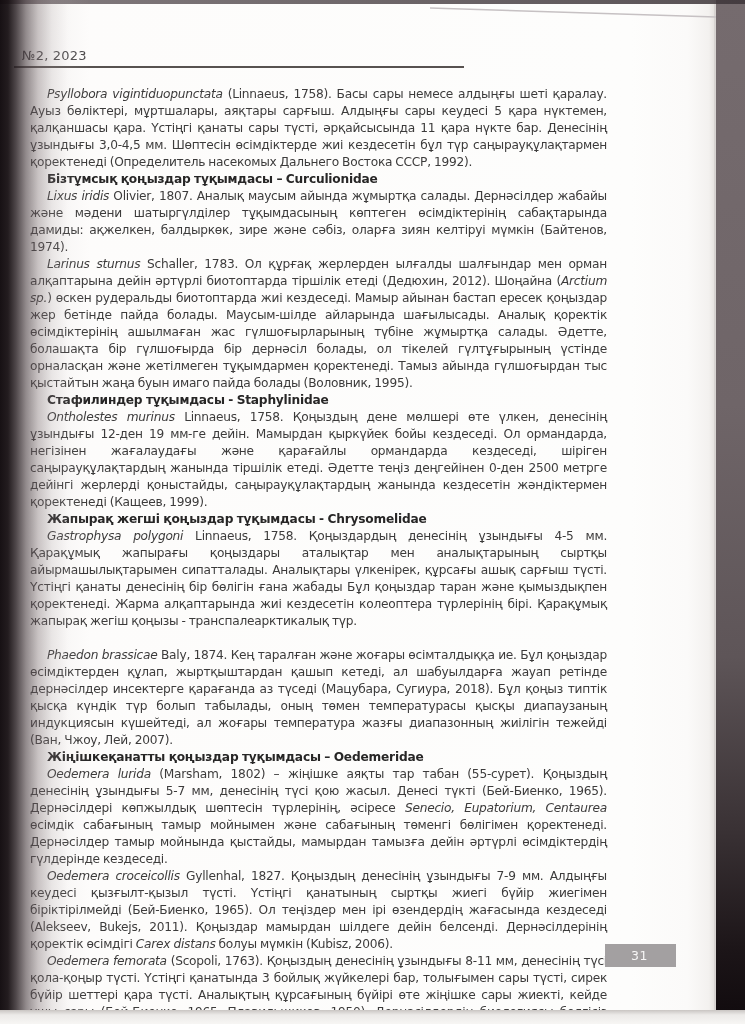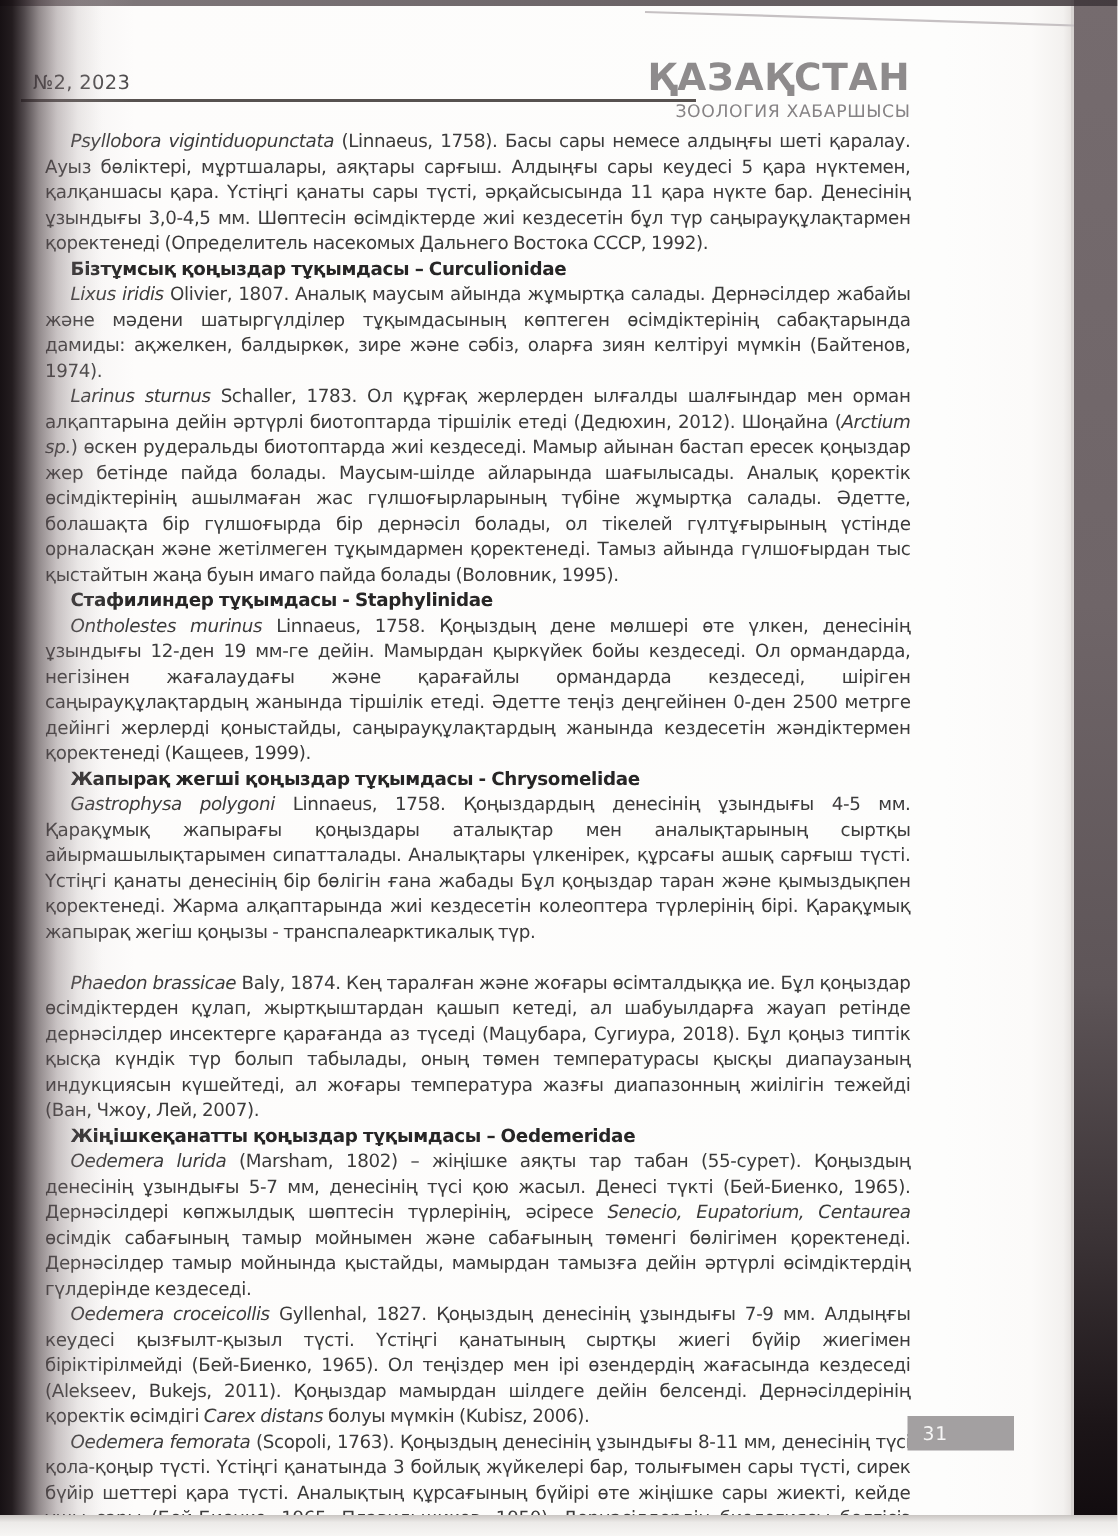--- a/index.html
+++ b/index.html
@@ -69,36 +69,32 @@
   .content .para{text-indent:17px;}
   .content .heading{
     text-indent:17px;font-weight:bold;color:#272626;letter-spacing:-.2px;
   }
   .content .gap{margin-top:17px;}
   .content i{font-style:italic;}
   
   .page-num{
     position:absolute;left:605px;top:944px;width:71px;height:23px;z-index:2;
     background:#a3a0a1;color:#f7f6f6;font-size:12.5px;line-height:23px;
-    padding-left:10px;box-sizing:border-box;letter-spacing:.5px;
+    padding-left:26px;box-sizing:border-box;letter-spacing:.5px;
   }
 </style>
 </head>
 <body>
 
 <div class="scan">
   <div class="page"></div>
 
   <div class="issue">№2, 2023</div>
   <div class="header-rule"></div>
 
-  <div class="masthead">
-    <div class="journal-title">ҚАЗАҚСТАН</div>
-    <div class="journal-subtitle">ЗООЛОГИЯ ХАБАРШЫСЫ</div>
-  </div>
 
   <div class="content">
       <p class="para"><i>Psyllobora vigintiduopunctata</i> (Linnaeus, 1758). Басы сары немесе алдыңғы шеті қаралау. Ауыз бөліктері, мұртшалары, аяқтары сарғыш. Алдыңғы сары кеудесі 5 қара нүктемен, қалқаншасы қара. Үстіңгі қанаты сары түсті, әрқайсысында 11 қара нүкте бар. Денесінің ұзындығы 3,0-4,5 мм. Шөптесін өсімдіктерде жиі кездесетін бұл түр саңырауқұлақтармен қоректенеді (Определитель насекомых Дальнего Востока СССР, 1992).</p>
       <p class="heading">Бізтұмсық қоңыздар тұқымдасы – Curculionidae</p>
       <p class="para"><i>Lixus iridis</i> Olivier, 1807. Аналық маусым айында жұмыртқа салады. Дернәсілдер жабайы және мәдени шатыргүлділер тұқымдасының көптеген өсімдіктерінің сабақтарында дамиды: ақжелкен, балдыркөк, зире және сәбіз, оларға зиян келтіруі мүмкін (Байтенов, 1974).</p>
       <p class="para"><i>Larinus sturnus</i> Schaller, 1783. Ол құрғақ жерлерден ылғалды шалғындар мен орман алқаптарына дейін әртүрлі биотоптарда тіршілік етеді (Дедюхин, 2012). Шоңайна (<i>Arctium sp.</i>) өскен рудеральды биотоптарда жиі кездеседі. Мамыр айынан бастап ересек қоңыздар жер бетінде пайда болады. Маусым-шілде айларында шағылысады. Аналық қоректік өсімдіктерінің ашылмаған жас гүлшоғырларының түбіне жұмыртқа салады. Әдетте, болашақта бір гүлшоғырда бір дернәсіл болады, ол тікелей гүлтұғырының үстінде орналасқан және жетілмеген тұқымдармен қоректенеді. Тамыз айында гүлшоғырдан тыс қыстайтын жаңа буын имаго пайда болады (Воловник, 1995).</p>
       <p class="heading">Стафилиндер тұқымдасы - Staphylinidae</p>
       <p class="para"><i>Ontholestes murinus</i> Linnaeus, 1758. Қоңыздың дене мөлшері өте үлкен, денесінің ұзындығы 12-ден 19 мм-ге дейін. Мамырдан қыркүйек бойы кездеседі. Ол ормандарда, негізінен жағалаудағы және қарағайлы ормандарда кездеседі, шіріген саңырауқұлақтардың жанында тіршілік етеді. Әдетте теңіз деңгейінен 0-ден 2500 метрге дейінгі жерлерді қоныстайды,  саңырауқұлақтардың жанында кездесетін жәндіктермен қоректенеді (Кащеев, 1999).</p>
       <p class="heading">Жапырақ жегші қоңыздар тұқымдасы - Chrysomelidae</p>
       <p class="para"><i>Gastrophysa polygoni</i> Linnaeus, 1758. Қоңыздардың денесінің ұзындығы 4-5 мм. Қарақұмық жапырағы қоңыздары аталықтар мен аналықтарының сыртқы айырмашылықтарымен сипатталады. Аналықтары үлкенірек, құрсағы ашық сарғыш түсті. Үстіңгі қанаты денесінің бір бөлігін ғана жабады Бұл қоңыздар таран және қымыздықпен қоректенеді. Жарма алқаптарында жиі кездесетін колеоптера түрлерінің бірі. Қарақұмық жапырақ жегіш қоңызы - транспалеарктикалық түр.</p>

